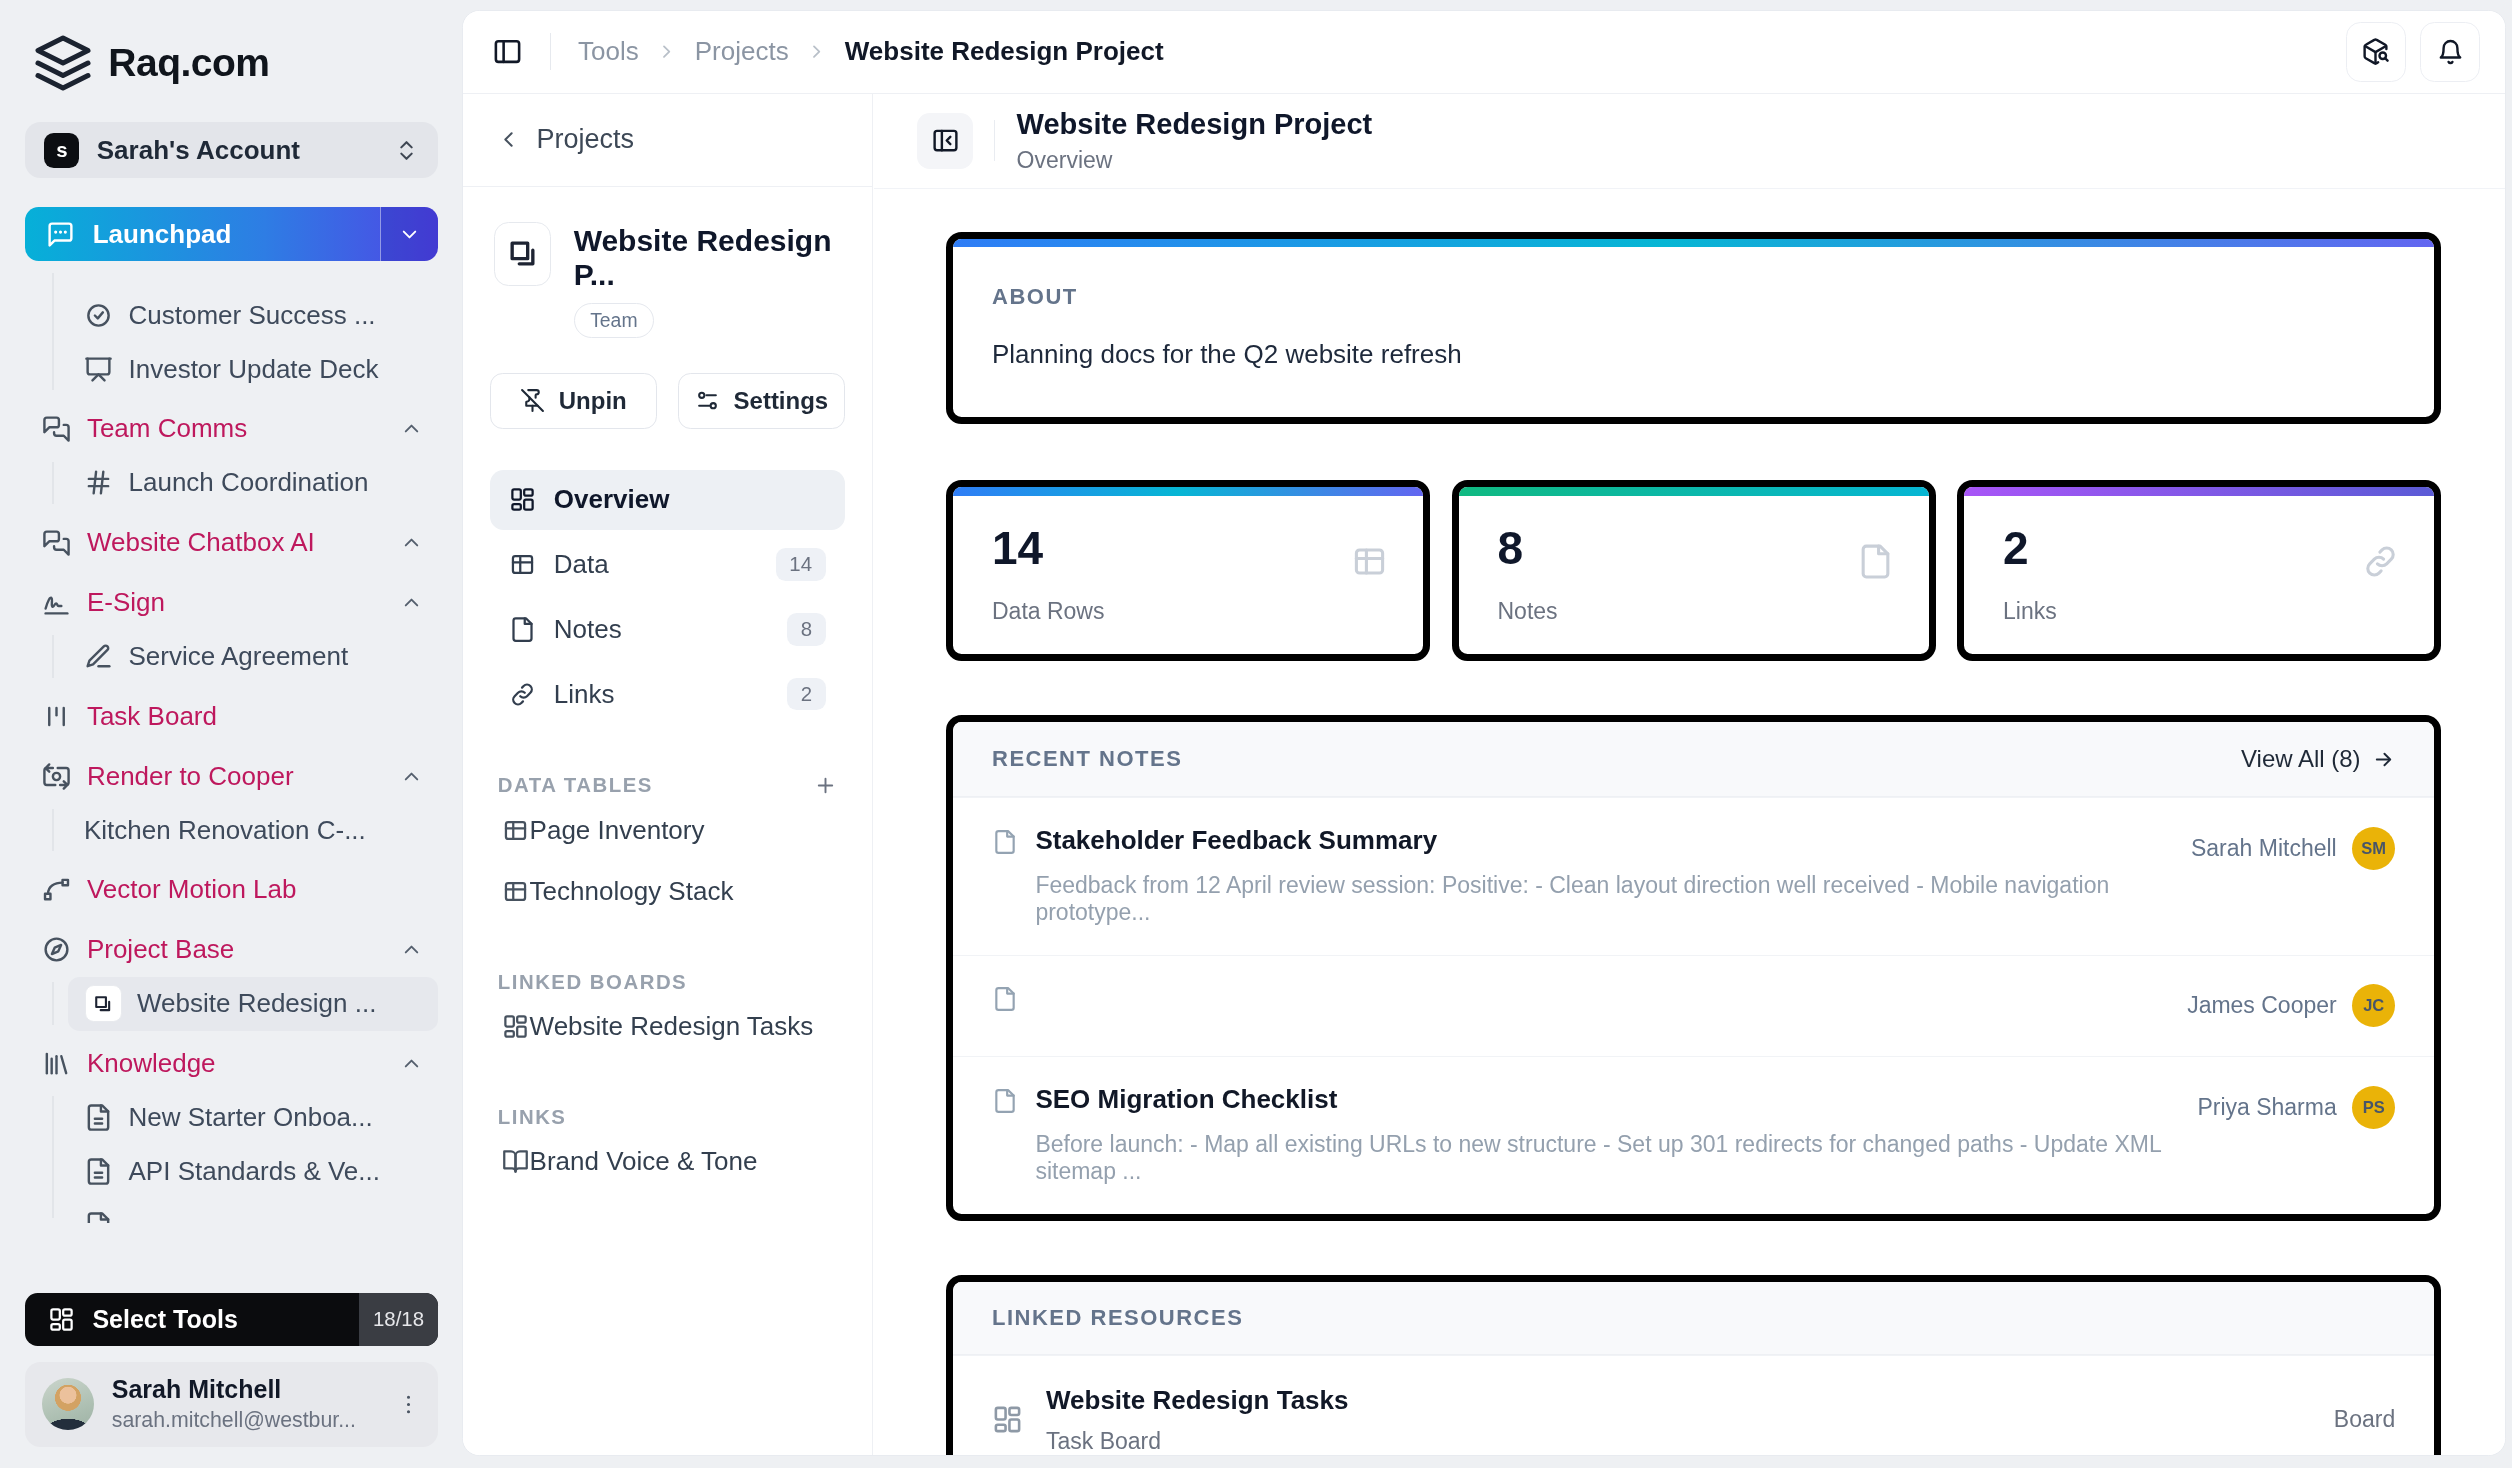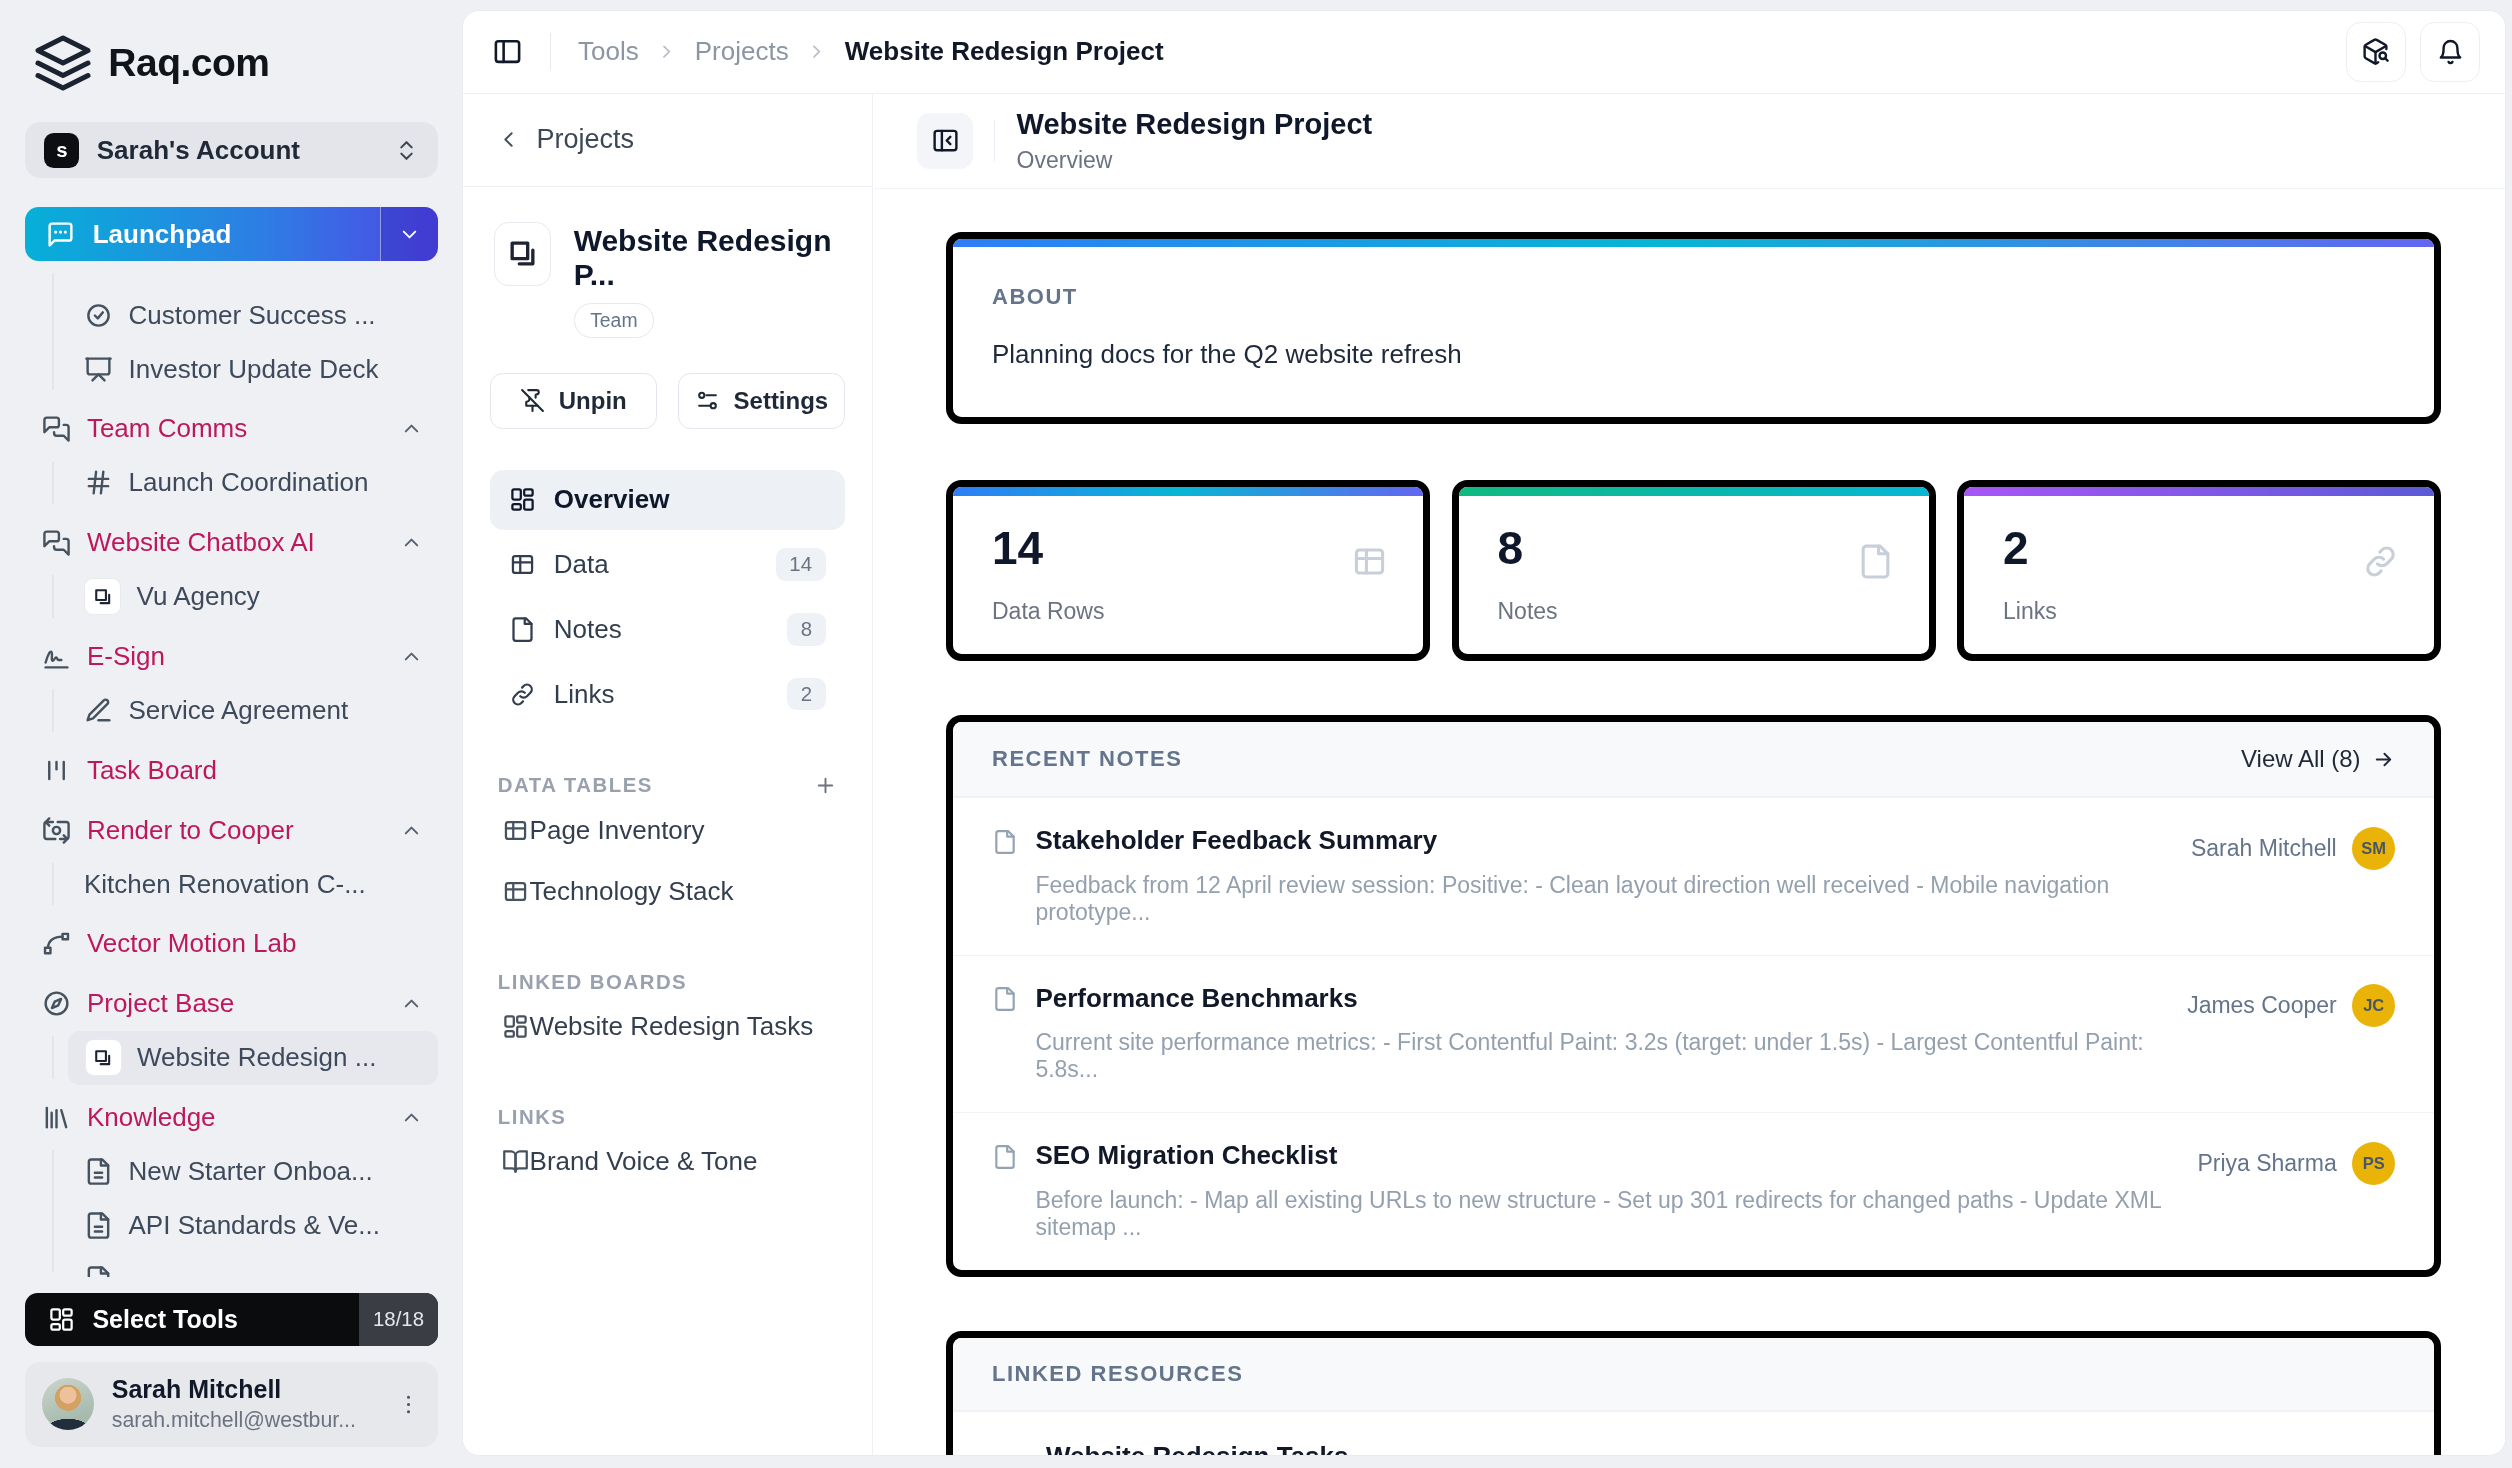--- a/index.html
+++ b/index.html
@@ -247,31 +247,20 @@
               <path d="M18 9h2a2 2 0 0 1 2 2v11l-4-4h-6a2 2 0 0 1-2-2v-1"></path>
             </svg>
           </span>
         <span>Website Chatbox AI</span>
         <span class="s-chev">
             <svg viewBox="0 0 24 24">
               <path d="m6 15 6-6 6 6"></path>
             </svg>
           </span>
       </div>
-      <div class="s-kids">
-        <div class="s-item">
-          <span class="iconbox">
-              <svg viewBox="0 0 24 24">
-                <rect x="4" y="4" width="12" height="12"></rect>
-                <path d="M20 9.5V20H9.5"></path>
-              </svg>
-            </span>
-          <span>Vu Agency</span>
-        </div>
-      </div>
 
       <div class="s-item parent">
         <span class="s-icon">
             <svg viewBox="0 0 24 24">
               <path d="M3 17c2-7 3.6-9.5 4.8-8.8 1.3.8-.6 7 .9 7.3 1.2.2 1.8-2.8 3-2.8 1 0 .7 2.2 2 2.2H16"></path>
               <path d="M3 21h18"></path>
             </svg>
           </span>
         <span>E-Sign</span>
         <span class="s-chev">
@@ -715,24 +704,20 @@
             </span>
           </div>
 
           <div class="note-row">
             <span class="note-icon">
                 <svg viewBox="0 0 24 24">
                   <path d="M15 2H6a2 2 0 0 0-2 2v16a2 2 0 0 0 2 2h12a2 2 0 0 0 2-2V7Z"></path>
                   <path d="M14 2v5h6"></path>
                 </svg>
               </span>
-            <span>
-              <div class="note-title">Performance Benchmarks</div>
-              <div class="note-preview">Current site performance metrics: - First Contentful Paint: 3.2s (target: under 1.5s) - Largest Contentful Paint: 5.8s...</div>
-            </span>
             <span class="note-author">
               <span class="note-author-name">James Cooper</span>
               <span class="note-avatar">JC</span>
             </span>
           </div>
 
           <div class="note-row">
             <span class="note-icon">
                 <svg viewBox="0 0 24 24">
                   <path d="M15 2H6a2 2 0 0 0-2 2v16a2 2 0 0 0 2 2h12a2 2 0 0 0 2-2V7Z"></path>

